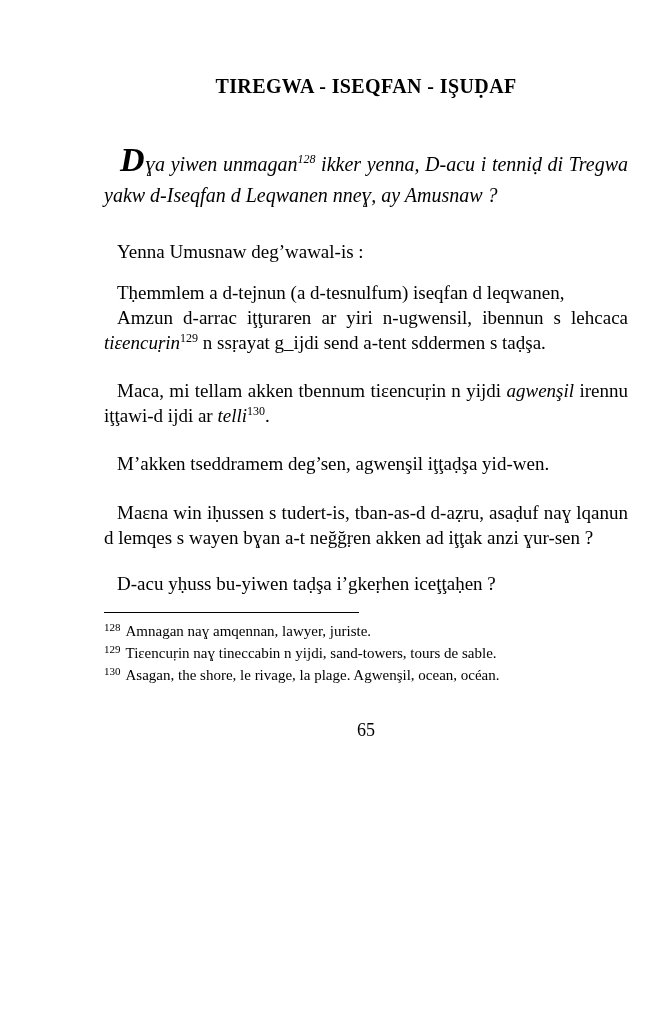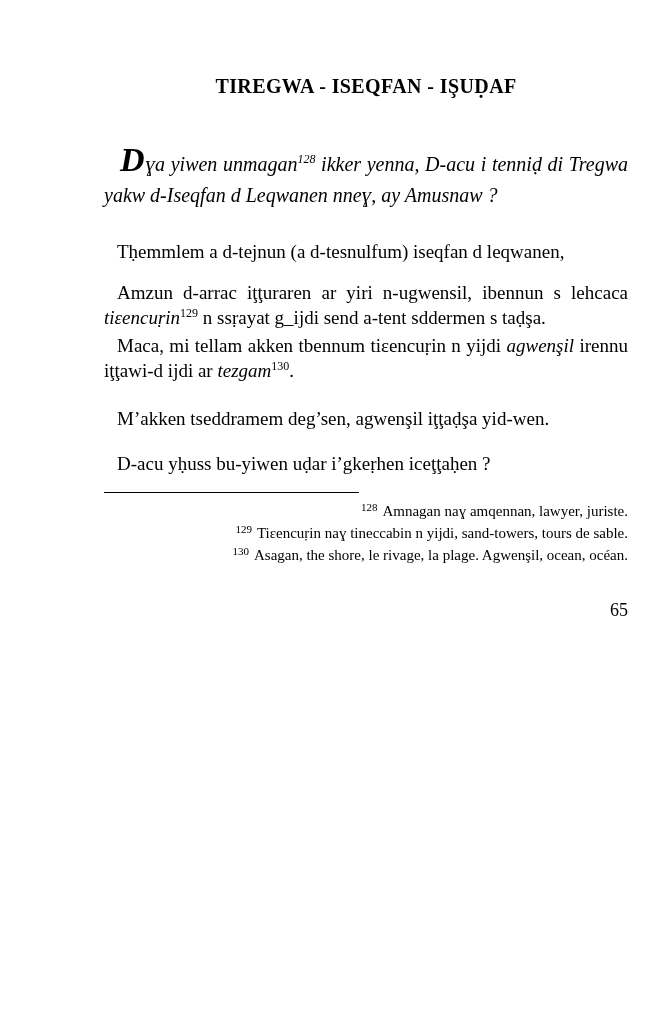--- a/index.html
+++ b/index.html
@@ -77,46 +77,48 @@
     height: 0;
     border-top: 1.5px solid #000;
     margin-top: 16px;
   }
   .footnotes {
     margin-top: 8px;
   }
   .footnote {
     font-size: 15px;
     line-height: 21px;
-    text-align: right;
+    text-align: left;
   }
   .fn-num {
     font-size: 11px;
     position: relative;
     top: -5px;
     padding-right: 5px;
   }
   .page-number {
-    text-align: right;
+    text-align: center;
     margin-top: 33px;
     font-size: 18px;
   }
 </style>
 </head>
 <body>
 
 <div class="page">
   <h1 class="title">TIREGWA - ISEQFAN - IŞUḌAF</h1>
   <main class="body">
       <p class="para lead"><span class="run-dropcap">D</span><span class="run-i">ɣa yiwen unmagan</span><span class="run-isup">128</span><span class="run-i"> ikker yenna, D-acu i tenniḍ di Tregwa yakw d-Iseqfan d Leqwanen nneɣ, ay Amusnaw ?</span></p>
+      <p class="para"><span class="run-n">Yenna Umusnaw deg’wawal-is :</span></p>
       <p class="para"><span class="run-n">Tḥemmlem a d-tejnun (a d-tesnulfum) iseqfan d leqwanen,</span></p>
       <p class="para"><span class="run-n">Amzun d-arrac iţţuraren ar yiri n-ugwensil, ibennun s lehcaca </span><span class="run-i">tiɛencuṛin</span><span class="run-sup">129</span><span class="run-n"> n ssṛayat g_ijdi send a-tent sddermen s taḍşa.</span></p>
-      <p class="para"><span class="run-n">Maca, mi tellam akken tbennum tiɛencuṛin n yijdi </span><span class="run-i">agwenşil</span><span class="run-n"> irennu iţţawi-d ijdi ar </span><span class="run-i">tezgam</span><span class="run-sup">130</span><span class="run-n">.</span></p>
+      <p class="para"><span class="run-n">Maca, mi tellam akken tbennum tiɛencuṛin n yijdi </span><span class="run-i">agwenşil</span><span class="run-n"> irennu iţţawi-d ijdi ar </span><span class="run-i">telli</span><span class="run-sup">130</span><span class="run-n">.</span></p>
       <p class="para"><span class="run-n">M’akken tseddramem deg’sen, agwenşil iţţaḍşa yid-wen.</span></p>
-      <p class="para"><span class="run-n">D-acu yḥuss bu-yiwen uḍar i’gkeṛhen iceţţaḥen ?</span></p>
+      <p class="para"><span class="run-n">Maɛna win iḥussen s tudert-is, tban-as-d d-aẓru, asaḍuf naɣ lqanun d lemqes s wayen bɣan a-t neğğṛen akken ad iţţak anzi ɣur-sen ?</span></p>
+      <p class="para"><span class="run-n">D-acu yḥuss bu-yiwen taḍşa i’gkeṛhen iceţţaḥen ?</span></p>
     </main>
   <div class="fn-sep"></div>
   <section class="footnotes">
       <div class="footnote"><span class="fn-num">128</span><span class="fn-text">Amnagan naɣ amqennan, lawyer, juriste.</span></div>
       <div class="footnote"><span class="fn-num">129</span><span class="fn-text">Tiɛencuṛin naɣ tineccabin n yijdi, sand-towers, tours de sable.</span></div>
       <div class="footnote"><span class="fn-num">130</span><span class="fn-text">Asagan, the shore, le rivage, la plage. Agwenşil, ocean, océan.</span></div>
     </section>
   <div class="page-number">65</div>
 </div>
 

